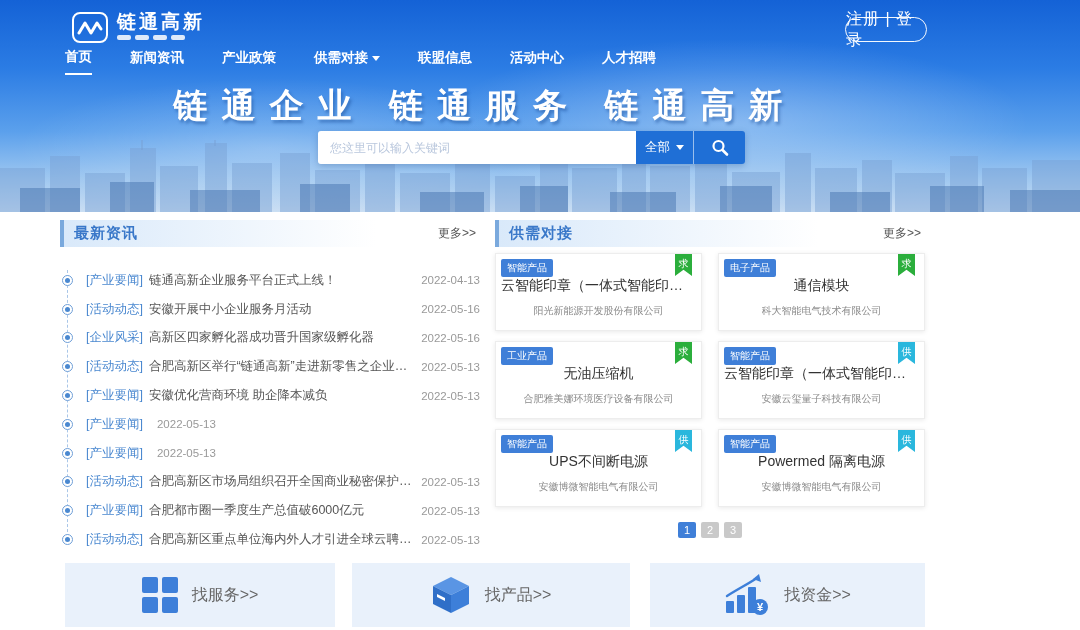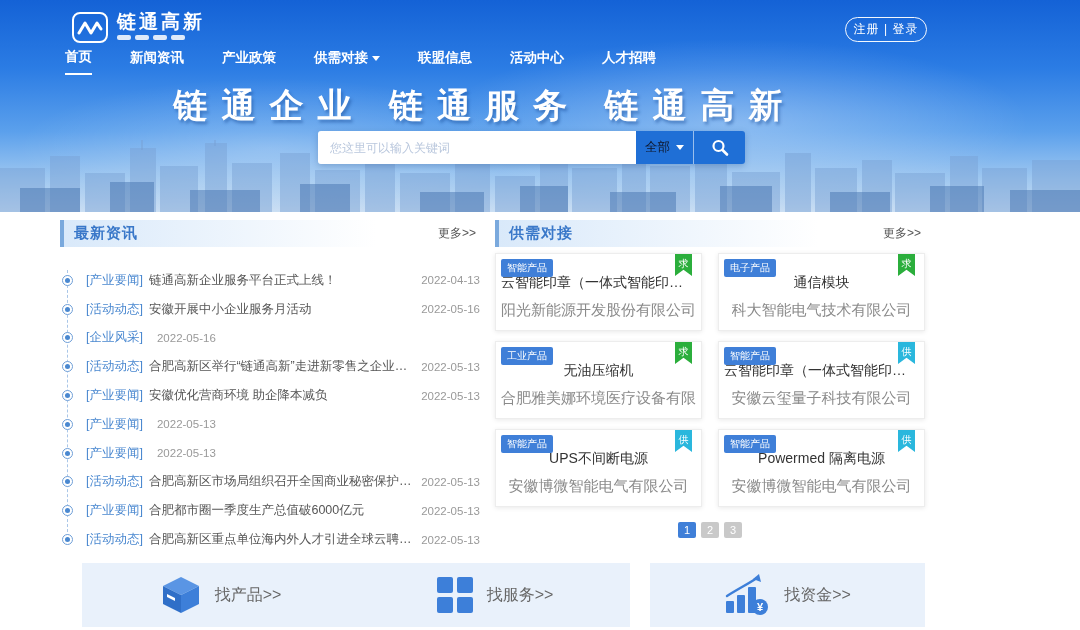--- a/index.html
+++ b/index.html
@@ -16,39 +16,39 @@
 
   
   .logo { position:absolute; top:12px; left:72px; display:flex; align-items:flex-start; gap:9px; cursor:pointer; }
   .logo-mark { width:36px; height:31px; border:2.5px solid #fff; border-radius:8px; display:flex; align-items:center; justify-content:center; }
   .logo-text-wrap { display:flex; flex-direction:column; gap:3px; }
   .logo-text { color:#fff; font-size:19px; font-weight:bold; letter-spacing:3px; line-height:20px; }
   .logo-pills { display:flex; gap:4px; }
   .logo-pills i { width:14px; height:5px; border-radius:2px; background:rgba(255,255,255,.85); }
 
   .register-pill { position:absolute; top:17px; left:845px; width:82px; height:25px;
-    border:1px solid rgba(255,255,255,.95); border-radius:14px; color:#fff; font-size:12px;
+    border:1px solid rgba(255,255,255,.95); border-radius:14px; color:#fff; font-size:16px;
     display:flex; align-items:center; justify-content:center; cursor:pointer; letter-spacing:1px; }
 
   .nav { position:absolute; top:48px; left:65px; display:flex; gap:38px; }
   .nav-item { color:#fff; font-size:13.5px; font-weight:bold; padding-bottom:7px; cursor:pointer; display:flex; align-items:center; gap:4px; }
   .nav-item.active { border-bottom:2px solid #fff; }
   .caret { display:inline-block; width:0; height:0; border-left:4px solid transparent; border-right:4px solid transparent; border-top:5px solid #fff; }
 
   
   .hero-title { position:absolute; top:83px; left:0; width:970px; text-align:center;
     color:#fff; font-size:34px; font-weight:bold; letter-spacing:14px;
     text-shadow:2px 3px 3px rgba(25,75,150,.45); white-space:nowrap; }
 
   .searchbar { position:absolute; top:131px; left:318px; height:33px; display:flex;
     border-radius:3px; overflow:hidden; box-shadow:0 2px 6px rgba(20,60,120,.25); }
   .search-input { width:318px; height:33px; border:none; outline:none; background:#fff;
     padding:0 12px; font-size:12px; color:#333; font-family:inherit; }
   .search-input::placeholder { color:#b9c7dd; }
-  .search-cat { width:57px; background:#1f6fd6; color:#0f172a; font-size:12.5px;
+  .search-cat { width:57px; background:#1f6fd6; color:#ffffff; font-size:12.5px;
     display:flex; align-items:center; justify-content:center; gap:6px; cursor:pointer; }
   .search-btn { width:52px; background:#1f6fd6; border-left:1px solid rgba(255,255,255,.55);
     display:flex; align-items:center; justify-content:center; cursor:pointer; }
 
   
   .section { position:absolute; }
   .section-news { top:220px; left:60px; width:420px; }
   .section-supply { top:220px; left:495px; width:430px; }
   .section-header { height:27px; display:flex; align-items:center; justify-content:space-between;
     background:linear-gradient(90deg,#d9e9fa 0%, rgba(255,255,255,0) 75%);
@@ -73,21 +73,21 @@
     box-shadow:0 1px 5px rgba(0,0,0,.09); display:flex; flex-direction:column; align-items:center;
     justify-content:center; padding-top:10px; cursor:pointer; }
   .card-tag { position:absolute; top:5px; left:5px; background:#3f7fd8; color:#fff; font-size:10px;
     padding:2px 6px; border-radius:2px; }
   .card-badge { position:absolute; top:0; right:9px; width:17px; height:22px; color:#fff; font-size:10px;
     display:flex; justify-content:center; padding-top:3px;
     clip-path:polygon(0 0,100% 0,100% 100%,50% 72%,0 100%); }
   .badge-green { background:#2bae3c; }
   .badge-cyan { background:#2ab7dd; }
   .card-title { font-size:14px; color:#333; max-width:195px; white-space:nowrap; overflow:hidden; text-overflow:ellipsis; }
-  .card-company { font-size:15px; color:#8a8a8a; margin-top:9px; max-width:195px; white-space:nowrap; overflow:hidden; }
+  .card-company { font-size:10px; color:#8a8a8a; margin-top:9px; max-width:195px; white-space:nowrap; overflow:hidden; }
 
   .pagination { margin-top:15px; display:flex; justify-content:center; gap:5px; }
   .page { min-width:18px; height:16px; padding:0 4px; background:#c9c9c9; color:#fff; font-size:11px;
     display:flex; align-items:center; justify-content:center; border-radius:2px; cursor:pointer; }
   .page.active { background:#3f7fd8; }
 
   
   .quicklinks { position:absolute; top:563px; left:65px; display:flex; }
   .quicklink { height:64px; background:#e9f1fb; display:flex; align-items:center; justify-content:center;
     gap:14px; cursor:pointer; }
@@ -228,20 +228,21 @@
         </span>
         <span class="news-tag">[活动动态]</span>
         <span class="news-title">安徽开展中小企业服务月活动</span>
         <span class="news-date">2022-05-16</span>
       </div>
     <div class="news-row">
         <span class="bullet">
           <i></i>
         </span>
         <span class="news-tag">[企业风采]</span>
+        <span class="news-title">高新区四家孵化器成功晋升国家级孵化器</span>
         <span class="news-date">2022-05-16</span>
       </div>
     <div class="news-row">
         <span class="bullet">
           <i></i>
         </span>
         <span class="news-tag">[活动动态]</span>
         <span class="news-title">合肥高新区举行“链通高新”走进新零售之企业见面会活动</span>
         <span class="news-date">2022-05-13</span>
       </div>
@@ -338,39 +339,39 @@
     </div>
   </div>
   <div class="pagination">
     <span class="page active">1</span>
     <span class="page">2</span>
     <span class="page">3</span>
   </div>
 </div>
 
 <div class="quicklinks">
-  <div class="quicklink ql-2">
-    <svg width="40" height="40" viewBox="0 0 40 40">
-      <polygon points="20,2 38,11 20,20 2,11" fill="#5a95e4"></polygon>
-      <polygon points="2,11 20,20 20,38 2,29" fill="#2f6fc8"></polygon>
-      <polygon points="38,11 20,20 20,38 38,29" fill="#3d7fd9"></polygon>
-      <rect x="6" y="19" width="8" height="3" fill="#fff" transform="skewY(26)" transform-origin="6 19"></rect>
-    </svg>
-    <span class="ql-label">找产品&gt;&gt;</span>
-  </div>
   <div class="quicklink ql-1">
     <svg width="36" height="36" viewBox="0 0 36 36">
       <g fill="#3d7fd9">
         <rect x="0" y="0" width="16" height="16" rx="2"></rect>
           <rect x="20" y="0" width="16" height="16" rx="2"></rect>
         <rect x="0" y="20" width="16" height="16" rx="2"></rect>
           <rect x="20" y="20" width="16" height="16" rx="2"></rect>
       </g>
     </svg>
     <span class="ql-label">找服务&gt;&gt;</span>
+  </div>
+  <div class="quicklink ql-2">
+    <svg width="40" height="40" viewBox="0 0 40 40">
+      <polygon points="20,2 38,11 20,20 2,11" fill="#5a95e4"></polygon>
+      <polygon points="2,11 20,20 20,38 2,29" fill="#2f6fc8"></polygon>
+      <polygon points="38,11 20,20 20,38 38,29" fill="#3d7fd9"></polygon>
+      <rect x="6" y="19" width="8" height="3" fill="#fff" transform="skewY(26)" transform-origin="6 19"></rect>
+    </svg>
+    <span class="ql-label">找产品&gt;&gt;</span>
   </div>
   <div class="quicklink ql-3">
     <svg width="46" height="42" viewBox="0 0 46 42">
       <g fill="#3d7fd9">
         <rect x="2" y="27" width="8" height="12" rx="1"></rect>
         <rect x="13" y="21" width="8" height="18" rx="1"></rect>
         <rect x="24" y="13" width="8" height="26" rx="1"></rect>
       </g>
       <path d="M3 22 C 14 15, 24 10, 33 4" fill="none" stroke="#3d7fd9" stroke-width="2.4" stroke-linecap="round"></path>
       <polygon points="35,0 37,8 29,5" fill="#3d7fd9"></polygon>

